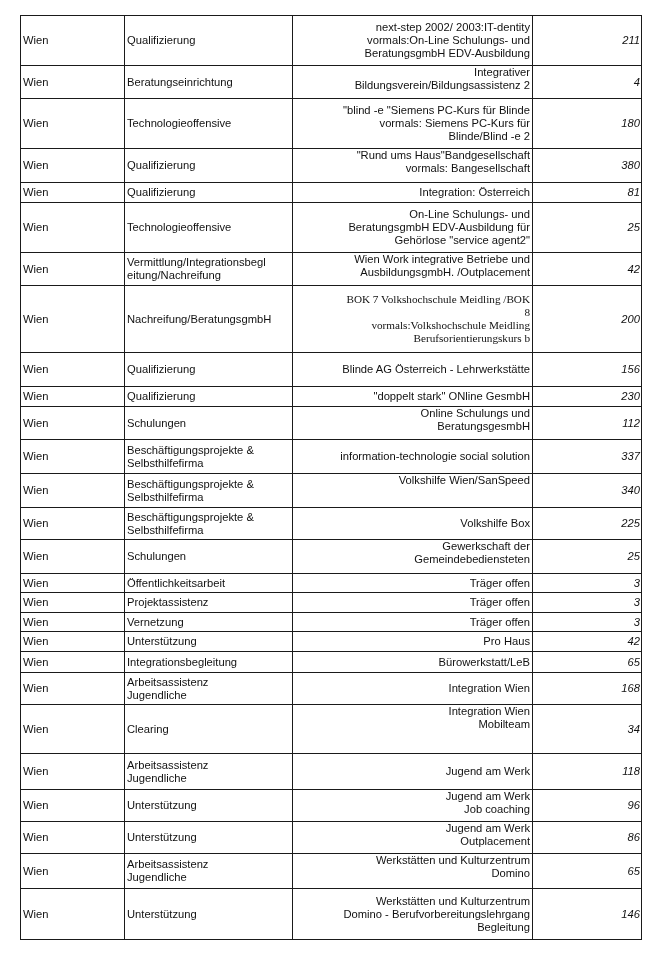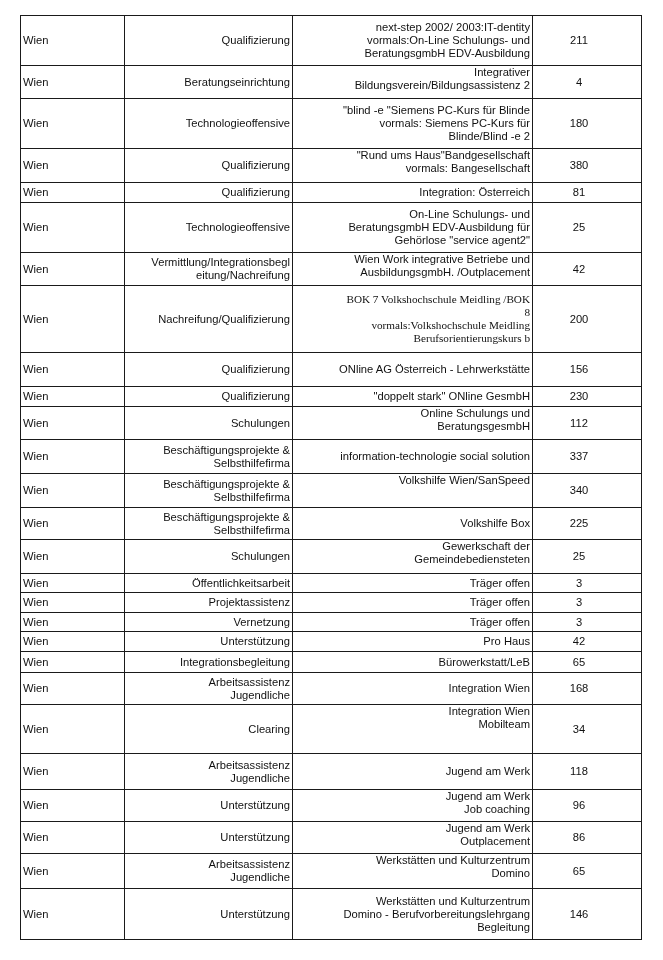--- a/index.html
+++ b/index.html
@@ -6,23 +6,23 @@
   body { width: 663px; height: 960px; position: relative; overflow: hidden;
          font-family: "Liberation Sans", sans-serif; color: #111; }
   #tbl { position: absolute; left: 20px; top: 15px; width: 621px;
          border-collapse: collapse; table-layout: fixed; font-size: 11.2px; line-height: 13px; }
   #tbl td { border: 1.4px solid #1a1a1a; padding: 0 2px; vertical-align: middle;
             overflow: hidden; word-wrap: break-word; }
   #tbl col.c1 { width: 104px; }
   #tbl col.c2 { width: 168px; }
   #tbl col.c3 { width: 240px; }
   #tbl col.c4 { width: 109px; }
-  #tbl td.num { text-align: center; padding-right: 18px; }
+  #tbl td.num { text-align: right; padding-right: 1px; font-style: italic; }
   #tbl td.desc { white-space: pre-line; vertical-align: top; text-align: right; }
-  #tbl td.cat { white-space: pre-line; text-align: right; }
+  #tbl td.cat { white-space: pre-line; }
 </style>
 </head>
 <body>
 
 <table id="tbl">
   <colgroup>
       <col class="c1">
       <col class="c2">
       <col class="c3">
       <col class="c4">
@@ -75,31 +75,31 @@
       <tr style="height: 33px;">
         <td>Wien</td>
         <td class="cat">Vermittlung/Integrationsbegl
 eitung/Nachreifung</td>
         <td class="desc">Wien Work integrative Betriebe und
 AusbildungsgmbH. /Outplacement</td>
         <td class="num">42</td>
       </tr>
       <tr style="height: 67px;">
         <td>Wien</td>
-        <td class="cat">Nachreifung/Qualifizierung</td>
+        <td class="cat">Nachreifung/BeratungsgmbH</td>
         <td class="desc" style="vertical-align: middle; font-family: Liberation Serif, serif;">BOK 7 Volkshochschule Meidling /BOK
 8
 vormals:Volkshochschule Meidling
 Berufsorientierungskurs b</td>
         <td class="num">200</td>
       </tr>
       <tr style="height: 34px;">
         <td>Wien</td>
         <td class="cat">Qualifizierung</td>
-        <td class="desc" style="vertical-align: middle;">ONline AG Österreich - Lehrwerkstätte</td>
+        <td class="desc" style="vertical-align: middle;">Blinde AG Österreich - Lehrwerkstätte</td>
         <td class="num">156</td>
       </tr>
       <tr style="height: 20px;">
         <td>Wien</td>
         <td class="cat">Qualifizierung</td>
         <td class="desc" style="vertical-align: middle;">"doppelt stark" ONline GesmbH</td>
         <td class="num">230</td>
       </tr>
       <tr style="height: 33px;">
         <td>Wien</td>

